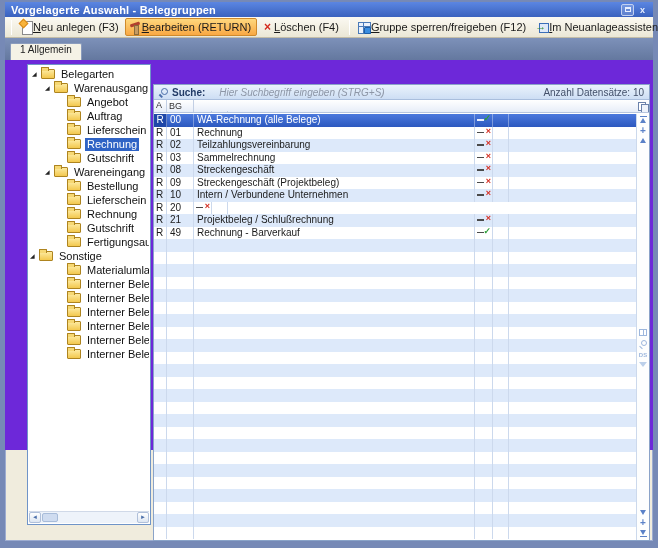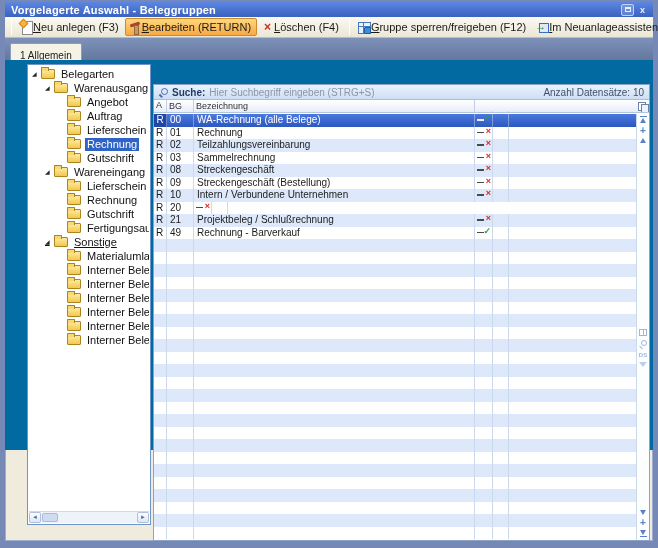--- a/index.html
+++ b/index.html
@@ -61,26 +61,26 @@
   .lock-group-icon::after { content:""; position:absolute; right:0; bottom:0; width:5px; height:5px;
     background:#3a8de0; border:1px solid #1c5ea8; border-radius:1px; }
 
   .wizard-icon::before { content:""; position:absolute; right:0; top:2px; width:8px; height:8px;
     background:#dfe9f8; border:1px solid #3a6eb8; }
   .wizard-icon::after { content:"→"; position:absolute; left:-1px; top:-1px; font-size:11px;
     font-weight:bold; color:#2f8f2f; }
 
   
   .tabstrip { position:relative; height:22px; background:linear-gradient(#7d91b9,#64789f); }
-  .tab { position:absolute; left:5px; bottom:0; height:17px; padding:6px 9px 0;
+  .tab { position:absolute; left:5px; bottom:0; height:17px; padding:0 9px 0;
     background:#f5f2e6; border:1px solid #8b9cbd; border-bottom:none;
     border-radius:2px 2px 0 0; font-size:10px; color:#222; }
 
   
-  .content { position:relative; height:390px; background:#0369a1; }
+  .content { position:relative; height:390px; background:#6d28d9; }
 
   
   .tree-panel { position:absolute; left:22px; top:4px; width:124px; height:461px;
     background:#fff; border:1px solid #6f94c8; }
   .tree { position:absolute; inset:2px 1px 14px 1px; overflow:hidden; }
   .titem { display:flex; align-items:center; height:14px; font-size:11px; color:#111; white-space:nowrap; }
   .expander-icon { width:9px; flex:0 0 9px; font-size:6px; color:#222; line-height:14px; }
   .folder-icon { position:relative; width:14px; height:10px; flex:0 0 14px; margin-right:4px;
     background:linear-gradient(#fdeaa0,#f3c84e); border:1px solid #ae841f; border-radius:1px; }
   .folder-icon::before { content:""; position:absolute; left:-1px; top:-3px; width:6px; height:3px;
@@ -100,21 +100,21 @@
     background:#fff; border:1px solid #8aa3c8; }
 
   .searchbar { height:15px; display:flex; align-items:center; gap:4px; padding:0 5px;
     background:linear-gradient(#eaf2fc,#cddef4); border-bottom:1px solid #a9bedd; font-size:10px; }
   .search-icon { position:relative; width:9px; height:9px; flex:0 0 9px; }
   .search-icon::before { content:""; position:absolute; left:2px; top:0; width:5px; height:5px;
     border:1.5px solid #4a6ea9; border-radius:50%; }
   .search-icon::after { content:""; position:absolute; left:0; bottom:0; width:4px; height:1.5px;
     background:#4a6ea9; transform:rotate(45deg); }
   .search-label { font-weight:bold; color:#223b66; }
-  .search-placeholder { color:#8d96a6; flex:1; white-space:nowrap; overflow:hidden; }
+  .search-placeholder { font-style:italic; color:#8d96a6; flex:1; white-space:nowrap; overflow:hidden;margin-left:10px; }
   .record-count { color:#43506a; white-space:nowrap; }
 
   .thead { display:flex; height:13px; background:linear-gradient(#ffffff,#e7edf8);
     border-bottom:1px solid #b6c5de; font-size:9px; color:#333; }
   .hc { border-right:1px solid #c2cfe4; padding:1px 2px 0; overflow:hidden; white-space:nowrap; }
   .hc.dim { color:#8a93a6;margin-top:11px; }
   .column-options-icon { position:relative; width:13px; flex:0 0 13px; border-right:none; }
   .column-options-icon::before { content:""; position:absolute; left:2px; top:2px; width:6px; height:7px;
     border:1px solid #6b82ab; background:#fff; }
   .column-options-icon::after { content:""; position:absolute; left:5px; top:4px; width:6px; height:7px;
@@ -244,38 +244,43 @@
             <span class="tlabel">Gutschrift</span>
           </div>
           <div class="titem" style="padding-left: 16px;">
             <span class="expander-icon">◢</span>
             <span class="folder-icon"></span>
             <span class="tlabel">Wareneingang</span>
           </div>
           <div class="titem" style="padding-left: 29px;">
             <span class="expander-icon"></span>
             <span class="folder-icon"></span>
+            <span class="tlabel">Bestellung</span>
+          </div>
+          <div class="titem" style="padding-left: 29px;">
+            <span class="expander-icon"></span>
+            <span class="folder-icon"></span>
             <span class="tlabel">Lieferschein</span>
           </div>
           <div class="titem" style="padding-left: 29px;">
             <span class="expander-icon"></span>
             <span class="folder-icon"></span>
             <span class="tlabel">Rechnung</span>
           </div>
           <div class="titem" style="padding-left: 29px;">
             <span class="expander-icon"></span>
             <span class="folder-icon"></span>
             <span class="tlabel">Gutschrift</span>
           </div>
           <div class="titem" style="padding-left: 29px;">
             <span class="expander-icon"></span>
             <span class="folder-icon"></span>
             <span class="tlabel">Fertigungsauftrag (PPS)</span>
           </div>
-          <div class="titem" style="padding-left: 16px; text-decoration: underline;">
+          <div class="titem" style="padding-left: 1px;">
             <span class="expander-icon">◢</span>
             <span class="folder-icon"></span>
             <span class="tlabel">Sonstige</span>
           </div>
           <div class="titem" style="padding-left: 29px;">
             <span class="expander-icon"></span>
             <span class="folder-icon"></span>
             <span class="tlabel">Materialumlauf/Reparatur</span>
           </div>
           <div class="titem" style="padding-left: 29px;">
@@ -322,21 +327,20 @@
       <div class="searchbar">
         <span class="search-icon"></span>
         <span class="search-label">Suche:</span>
         <span class="search-placeholder">Hier Suchbegriff eingeben (STRG+S)</span>
         <span class="record-count"><span>Anzahl Datensätze:</span> <span>10</span></span>
       </div>
 
       <div class="thead" id="thead">
           <div class="hc c-a">A</div>
           <div class="hc c-bg">BG</div>
-          <div class="hc c-bez">Bezeichnung</div>
           <div class="hc c-st dim">ST</div>
           <div class="hc c-n dim">N</div>
           <div class="hc c-fill"></div>
           <div class="hc column-options-icon"></div>
         </div>
 
       <div class="tbody" id="tbody">
           <div class="trow selected">
             <div class="tc c-a">R</div>
             <div class="tc c-bg">00</div>
@@ -373,21 +377,21 @@
             <div class="tc c-a">R</div>
             <div class="tc c-bg">08</div>
             <div class="tc c-bez">Streckengeschäft</div>
             <div class="tc c-st"><span class="st-ico blocked"><span class="shaft"></span><span class="mark">×</span></span></div>
             <div class="tc c-n"></div>
             <div class="tc c-fill"></div>
           </div>
           <div class="trow">
             <div class="tc c-a">R</div>
             <div class="tc c-bg">09</div>
-            <div class="tc c-bez">Streckengeschäft (Bestellung)</div>
+            <div class="tc c-bez">Streckengeschäft (Projektbeleg)</div>
             <div class="tc c-st"><span class="st-ico blocked"><span class="shaft"></span><span class="mark">×</span></span></div>
             <div class="tc c-n"></div>
             <div class="tc c-fill"></div>
           </div>
           <div class="trow pale">
             <div class="tc c-a">R</div>
             <div class="tc c-bg">10</div>
             <div class="tc c-bez">Intern / Verbundene Unternehmen</div>
             <div class="tc c-st"><span class="st-ico blocked"><span class="shaft"></span><span class="mark">×</span></span></div>
             <div class="tc c-n"></div>

